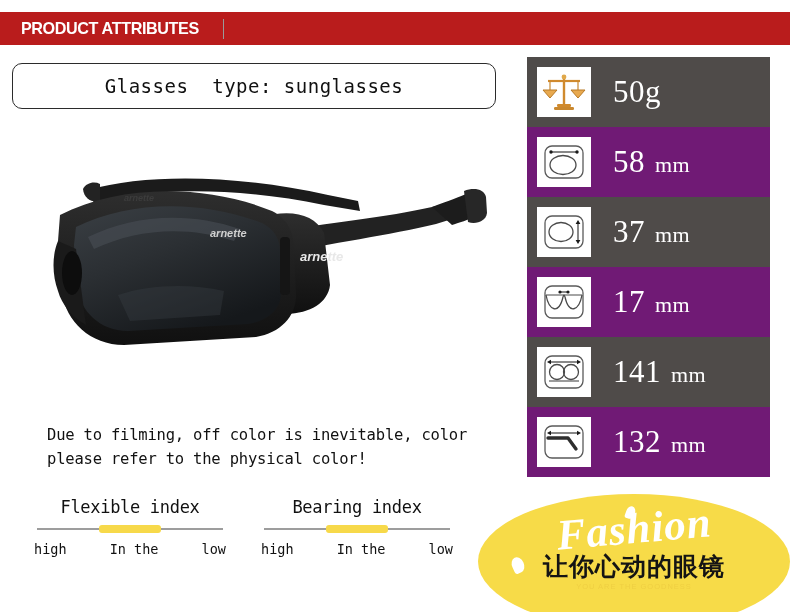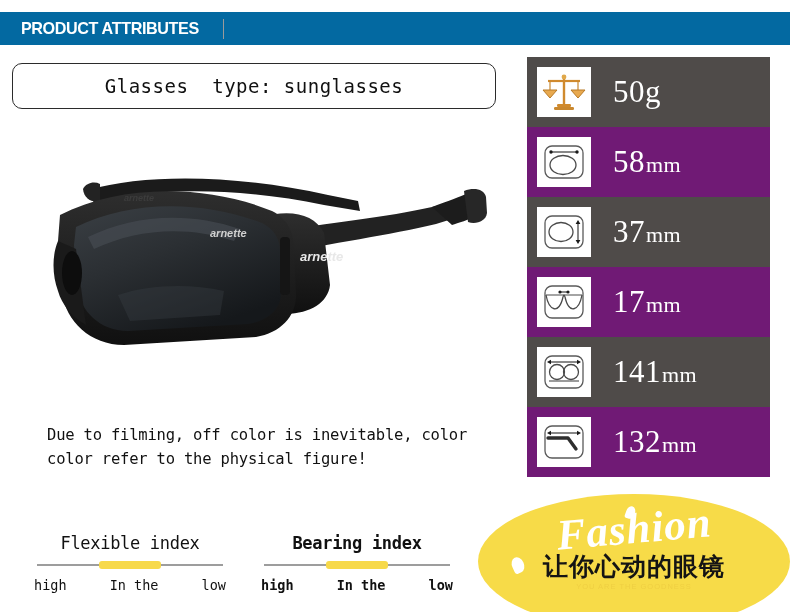--- a/index.html
+++ b/index.html
@@ -16,21 +16,21 @@
     background: #ffffff;
   }
 
   
   .header-bar {
     position: absolute;
     left: 0;
     top: 12px;
     width: 790px;
     height: 33px;
-    background: #0369a1;
+    background: #b91c1c;
     display: flex;
     align-items: center;
   }
   .header-title {
     color: #ffffff;
     font-family: "Liberation Sans", sans-serif;
     font-weight: bold;
     font-size: 17px;
     letter-spacing: -0.4px;
     padding-left: 22px;
@@ -94,25 +94,25 @@
     font-size: 15.5px;
     line-height: 1.55;
     color: #111111;
     letter-spacing: -0.2px;
     margin-left: 15px;
   }
 
   
   .index-group {
     position: absolute;
-    top: 488px;
+    top: 452px;
     width: 200px;
   }
   .index-group.flexible { left: 30px; }
-  .index-group.bearing  { left: 257px; font-weight: bold; }
+  .index-group.bearing  { left: 257px; }
 
   .index-title {
     text-align: center;
     font-family: "DejaVu Sans Mono", monospace;
     font-size: 17px;
     color: #111111;
     margin-bottom: 8px;
     letter-spacing: -0.3px;
   }
   .index-track {
@@ -189,21 +189,21 @@
     align-items: baseline;
   }
   .spec-num {
     font-size: 31px;
     letter-spacing: 0.5px;
   }
   .spec-unit {
     font-size: 31px;
     letter-spacing: 0.5px;
   }
-  .spec-unit.small { font-size: 22px; margin-left: 1px; }
+  .spec-unit.small { font-size: 22px; margin-left: 10px; }
 
   
   .fashion-badge {
     position: absolute;
     left: 478px;
     top: 494px;
     width: 312px;
     height: 135px;
     overflow: hidden;
   }
@@ -317,21 +317,21 @@
       <rect x="252" y="92" width="10" height="58" rx="4" fill="#151515"></rect>
 
       <text x="182" y="92" font-family="Liberation Sans, sans-serif" font-size="11" font-style="italic" font-weight="bold" fill="#cfcfcf">arnette</text>
       <text x="272" y="116" font-family="Liberation Sans, sans-serif" font-size="13" font-style="italic" font-weight="bold" fill="#e8e8e8">arnette</text>
       <text x="96" y="56" font-family="Liberation Sans, sans-serif" font-size="9" font-style="italic" font-weight="bold" fill="#3c3c3c">arnette</text>
     </svg>
   </div>
 
   <div class="disclaimer">
     <div>Due to filming, off color is inevitable, color</div>
-    <div>color refer to the physical figure!</div>
+    <div>please refer to the physical color!</div>
   </div>
 
   <div class="index-group flexible">
     <div class="index-title">Flexible index</div>
     <div class="index-track">
       <div class="rail"></div>
       <div class="fill"></div>
     </div>
     <div class="index-labels">
       <span>high</span>

